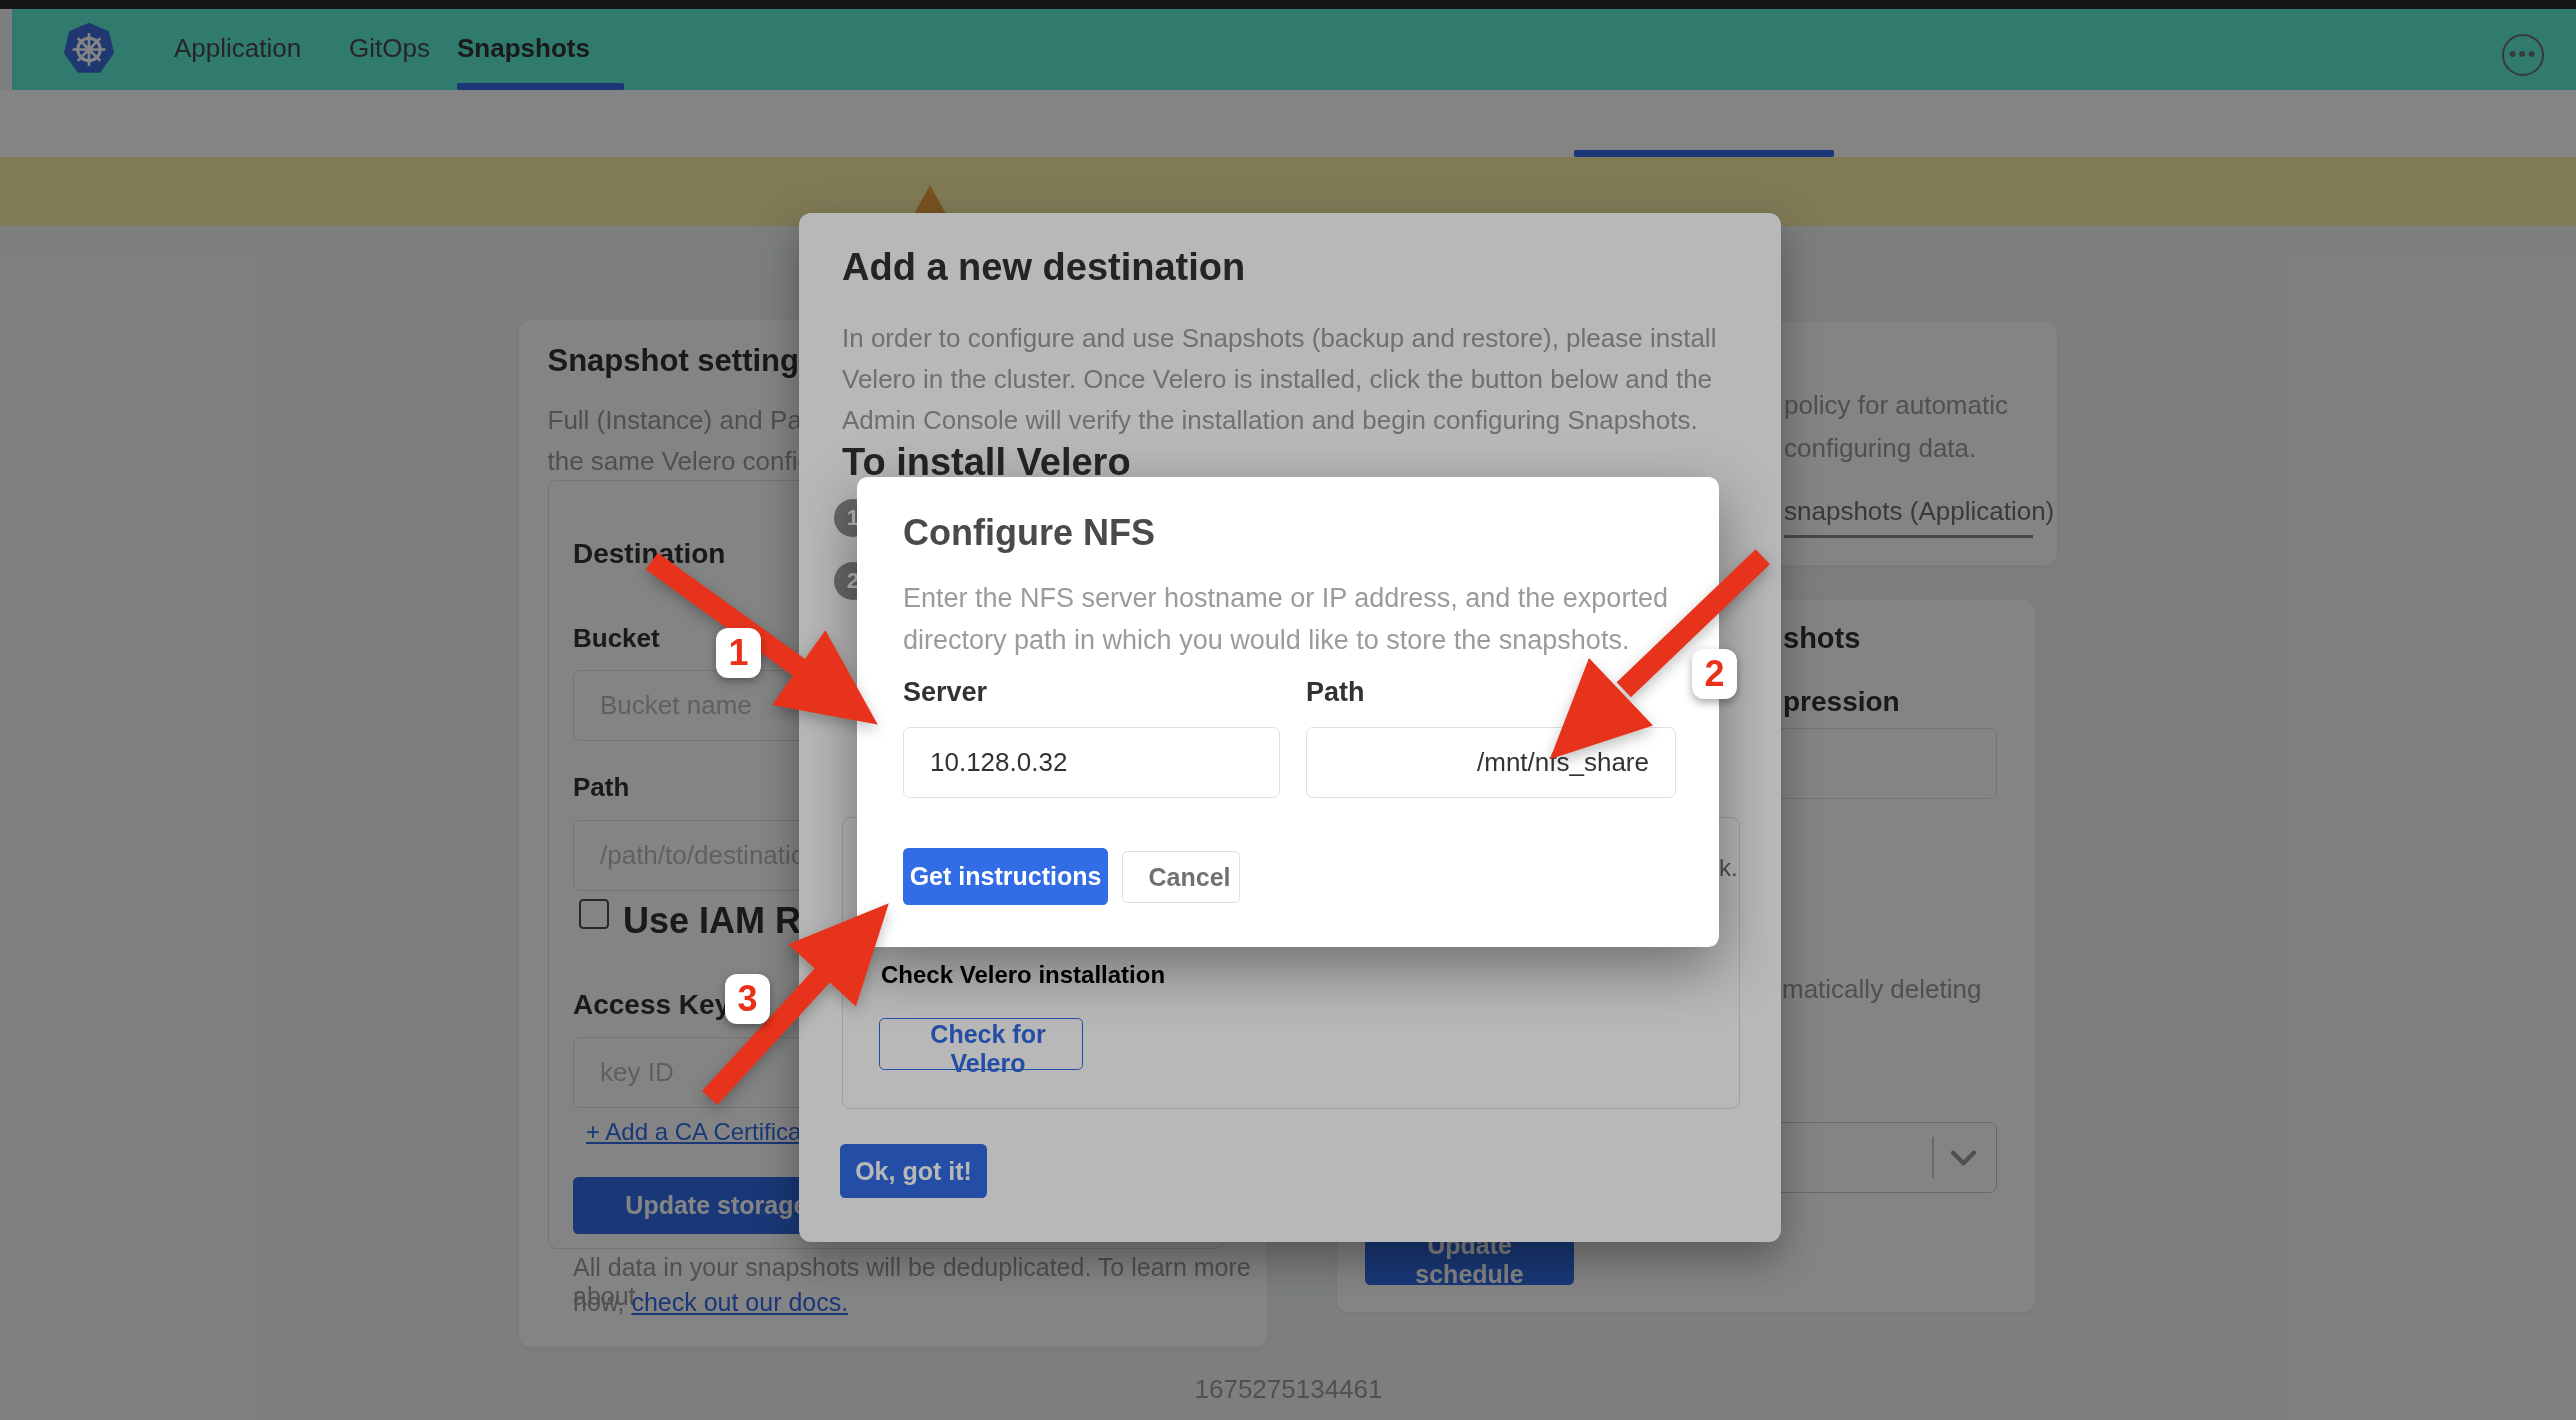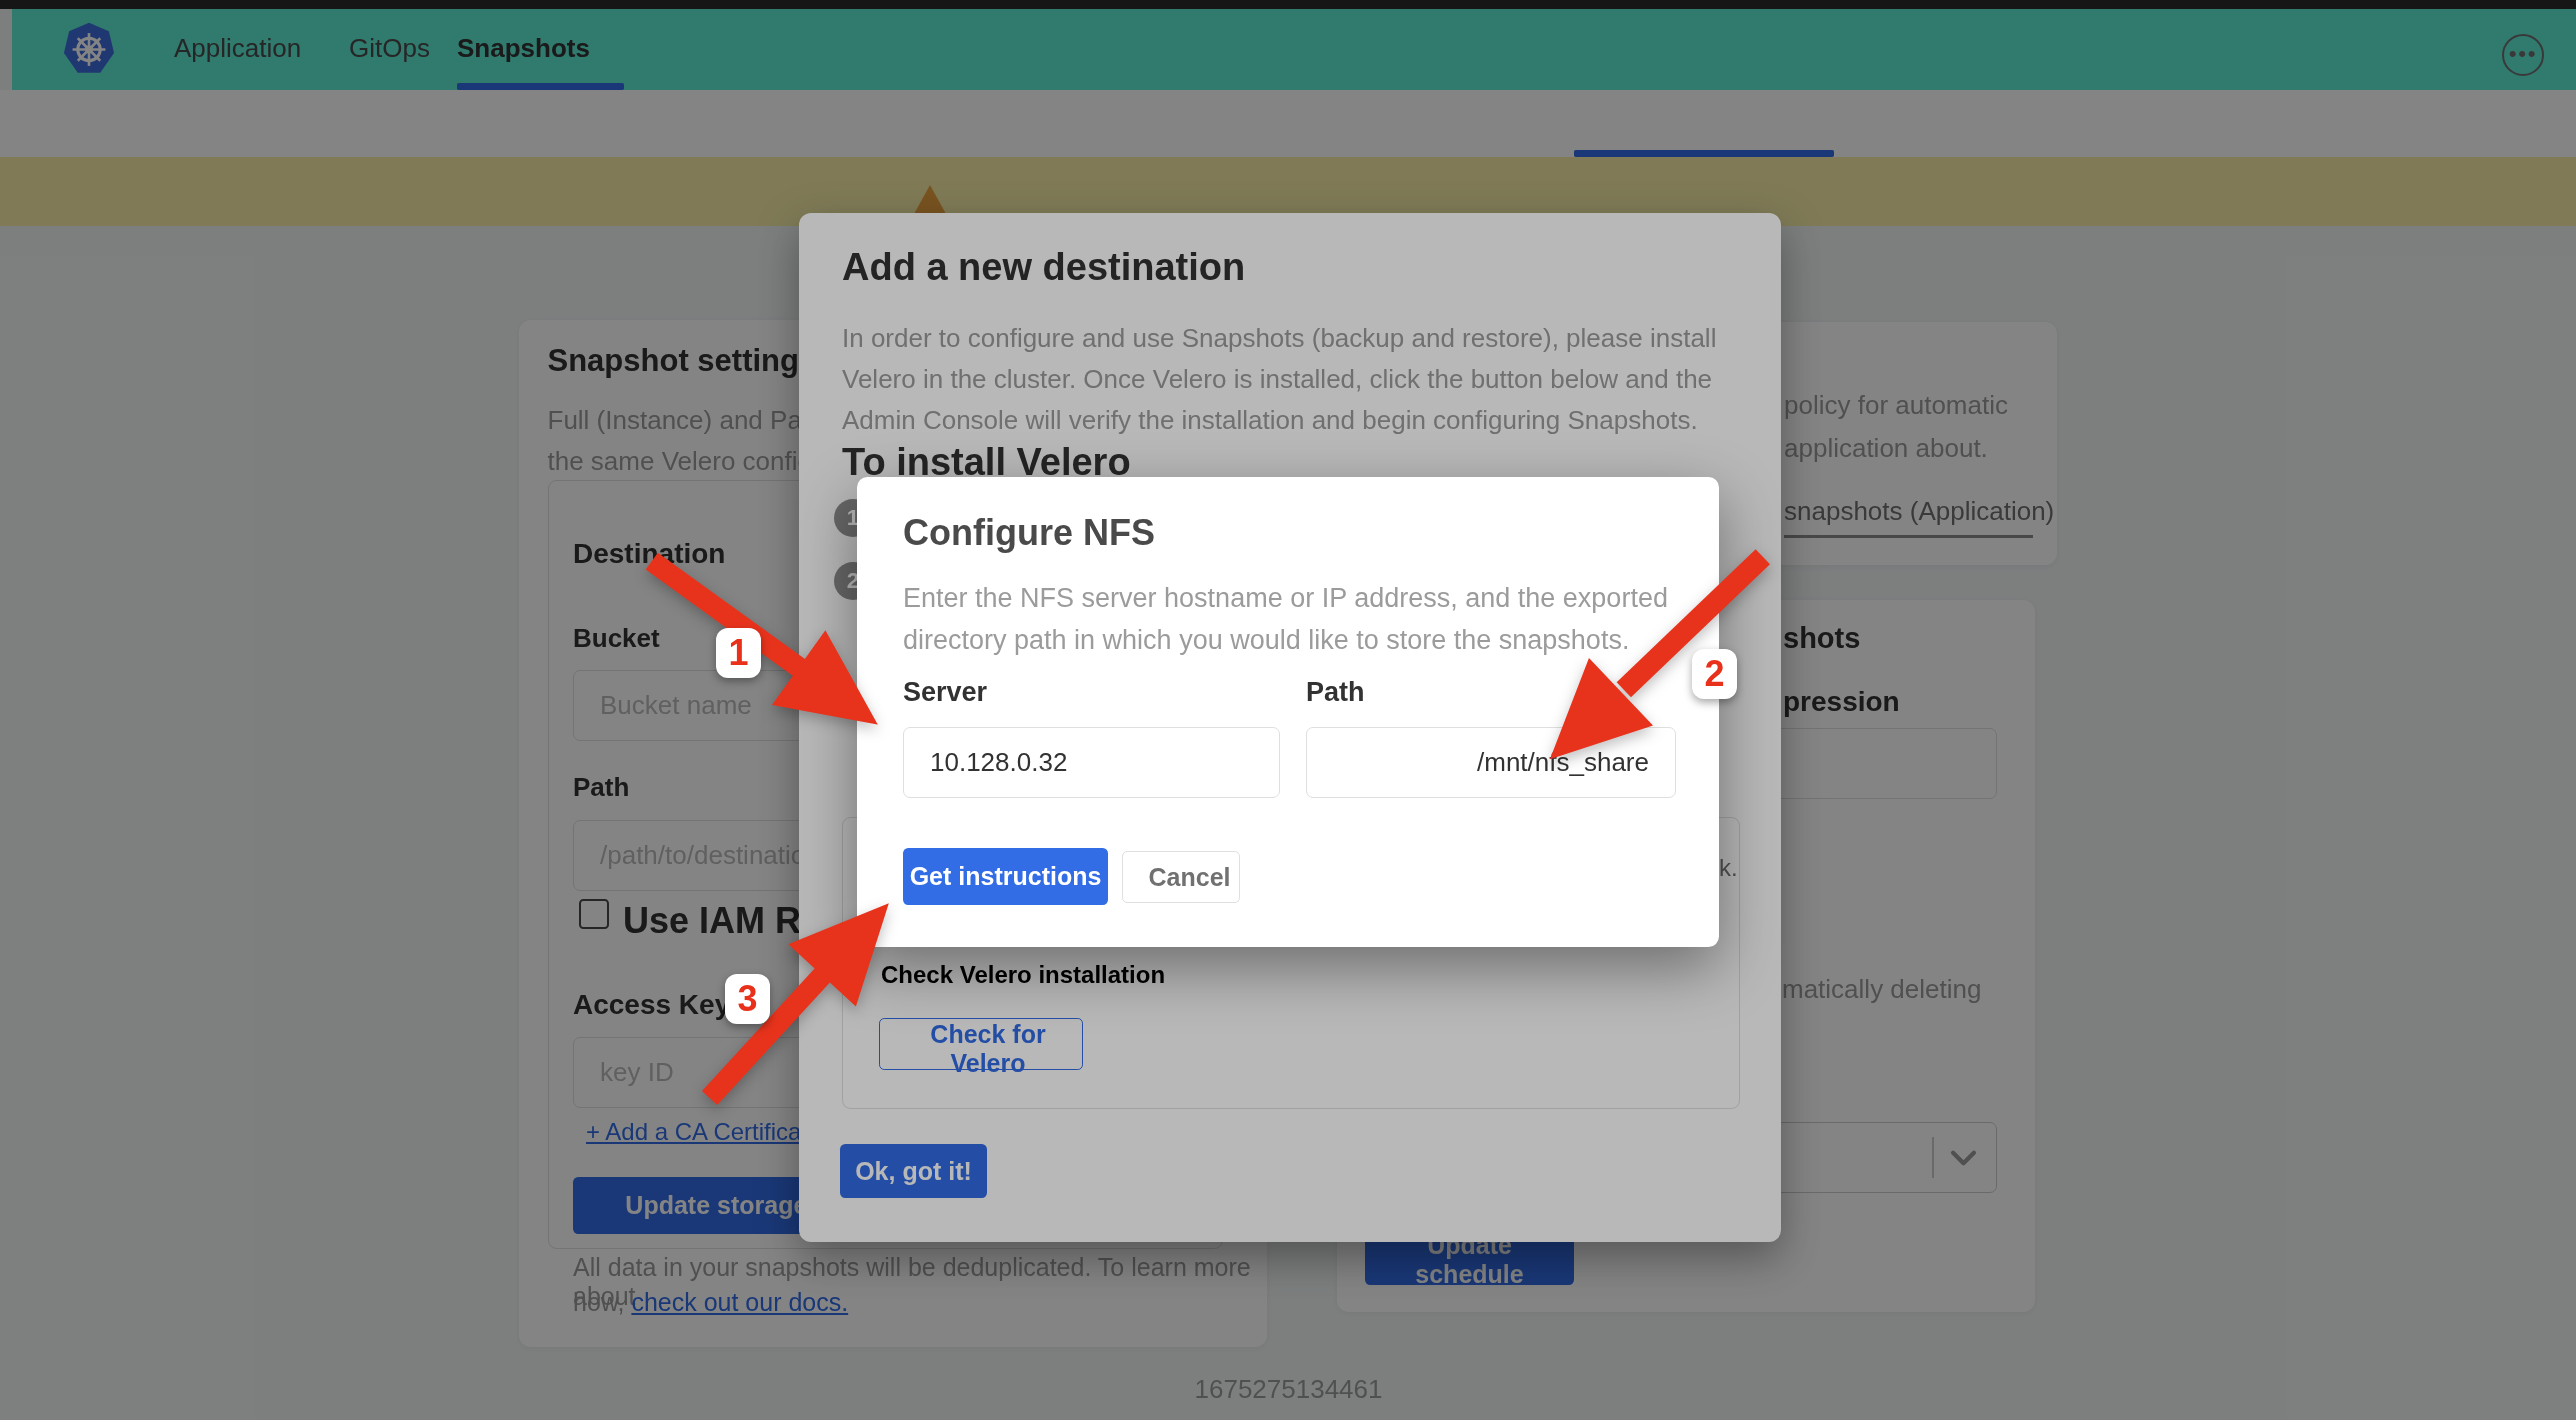--- a/index.html
+++ b/index.html
@@ -108,21 +108,21 @@
     <button class="abs btn-primary" style="left:54px;top:857px;width:345px;height:57px">Update storage setti</button>
 
     <div class="abs muted" style="left:54px;top:933px;font-size:25px">All data in your snapshots will be deduplicated. To learn more about</div>
     <div class="abs muted" style="left:54px;top:968px;font-size:25px">
       <span>how, </span><span class="link">check out our docs.</span>
     </div>
   </section>
 
   <section class="abs card" style="left:1321px;top:322px;width:736px;height:243px;">
     <div class="abs muted" style="left:463px;top:68px">policy for automatic</div>
-    <div class="abs muted" style="left:463px;top:111px">application about.</div>
+    <div class="abs muted" style="left:463px;top:111px">configuring data.</div>
     <div class="abs" style="left:463px;top:174px;font-size:26px;color:#717171">snapshots (Application)</div>
     <div class="abs" style="left:463px;top:213px;width:249px;height:2.6px;background:#8d8d8d"></div>
   </section>
 
   <section class="abs card" style="left:1337px;top:600px;width:698px;height:712px;">
     <div class="abs flabel" style="left:446px;top:21.6px;font-size:29px">shots</div>
     <div class="abs flabel" style="left:446px;top:86px;font-size:28px">pression</div>
     <div class="abs tinput" style="left:260px;top:128px;width:400px;height:71px;line-height:67px;color:#717171">MON</div>
     <div class="abs muted" style="left:445px;top:374px">matically deleting</div>
     <div class="abs tinput" style="left:260px;top:522px;width:400px;height:71px;border-color:#c9cdd0"></div>

